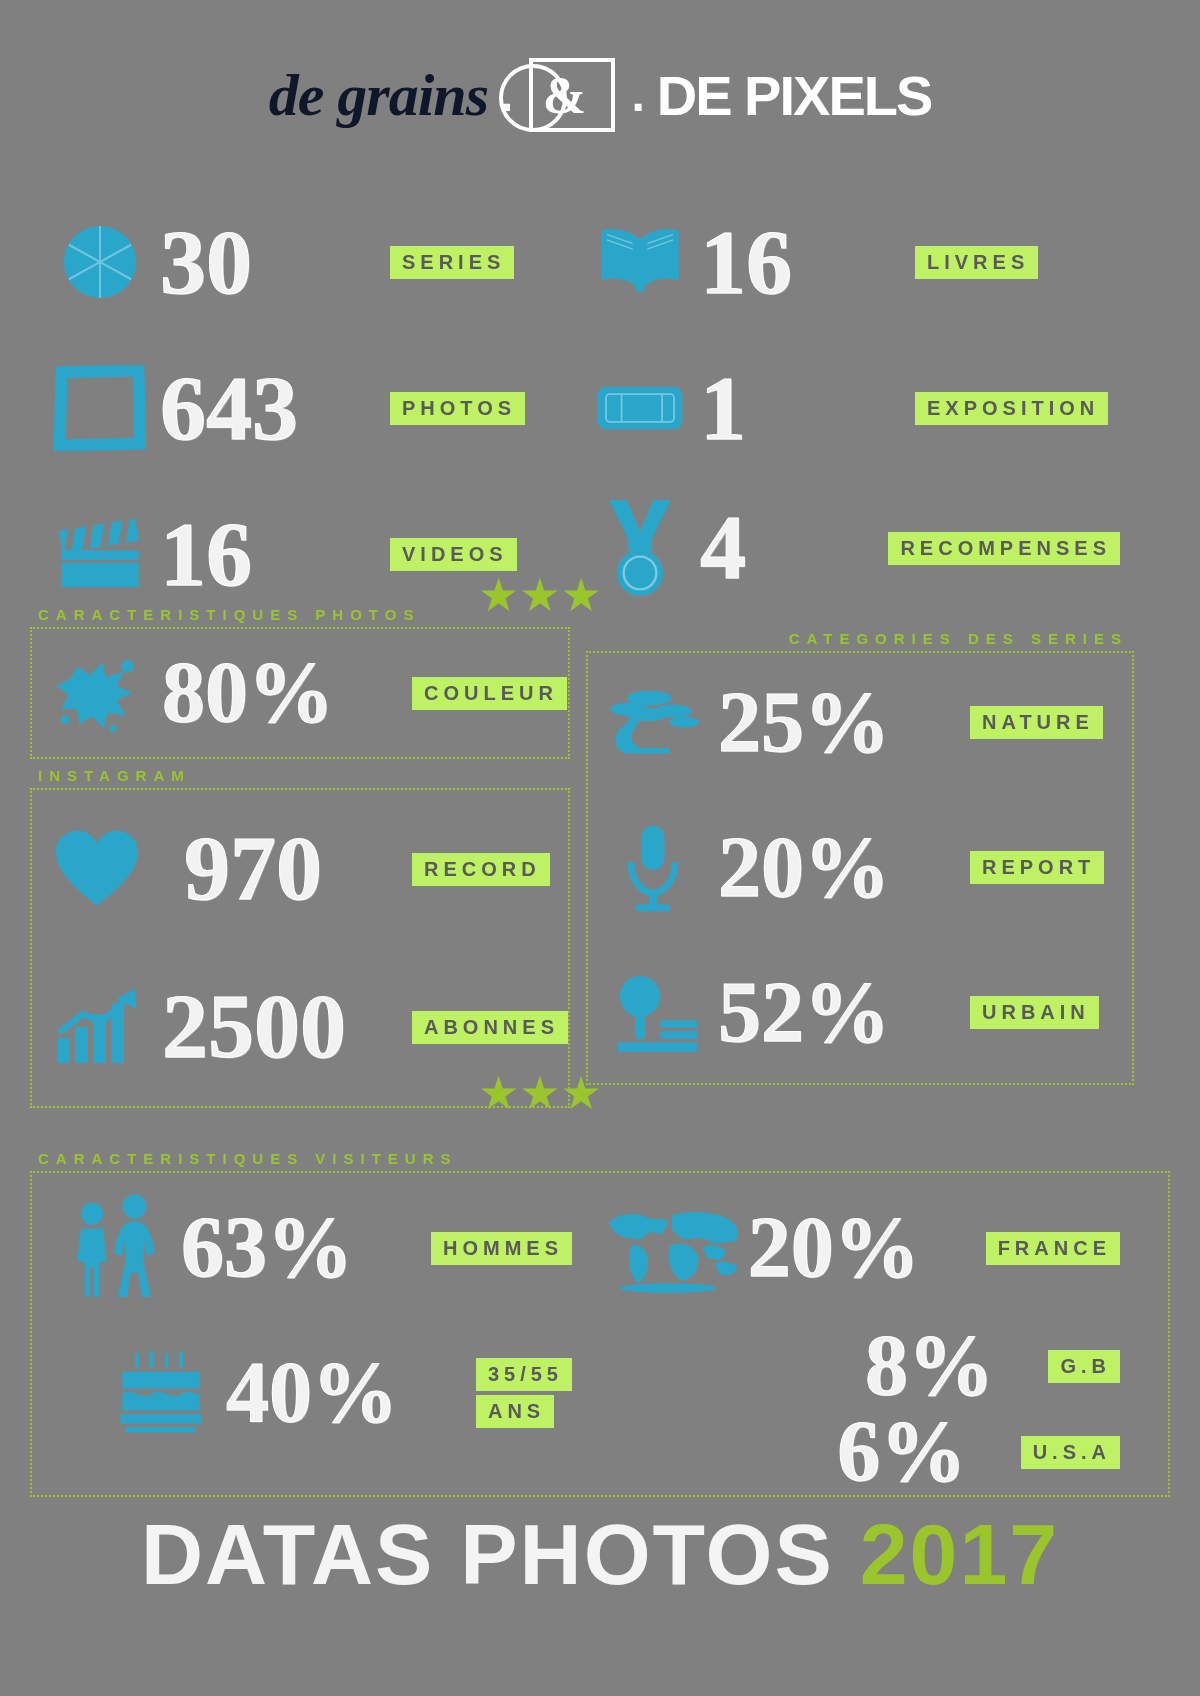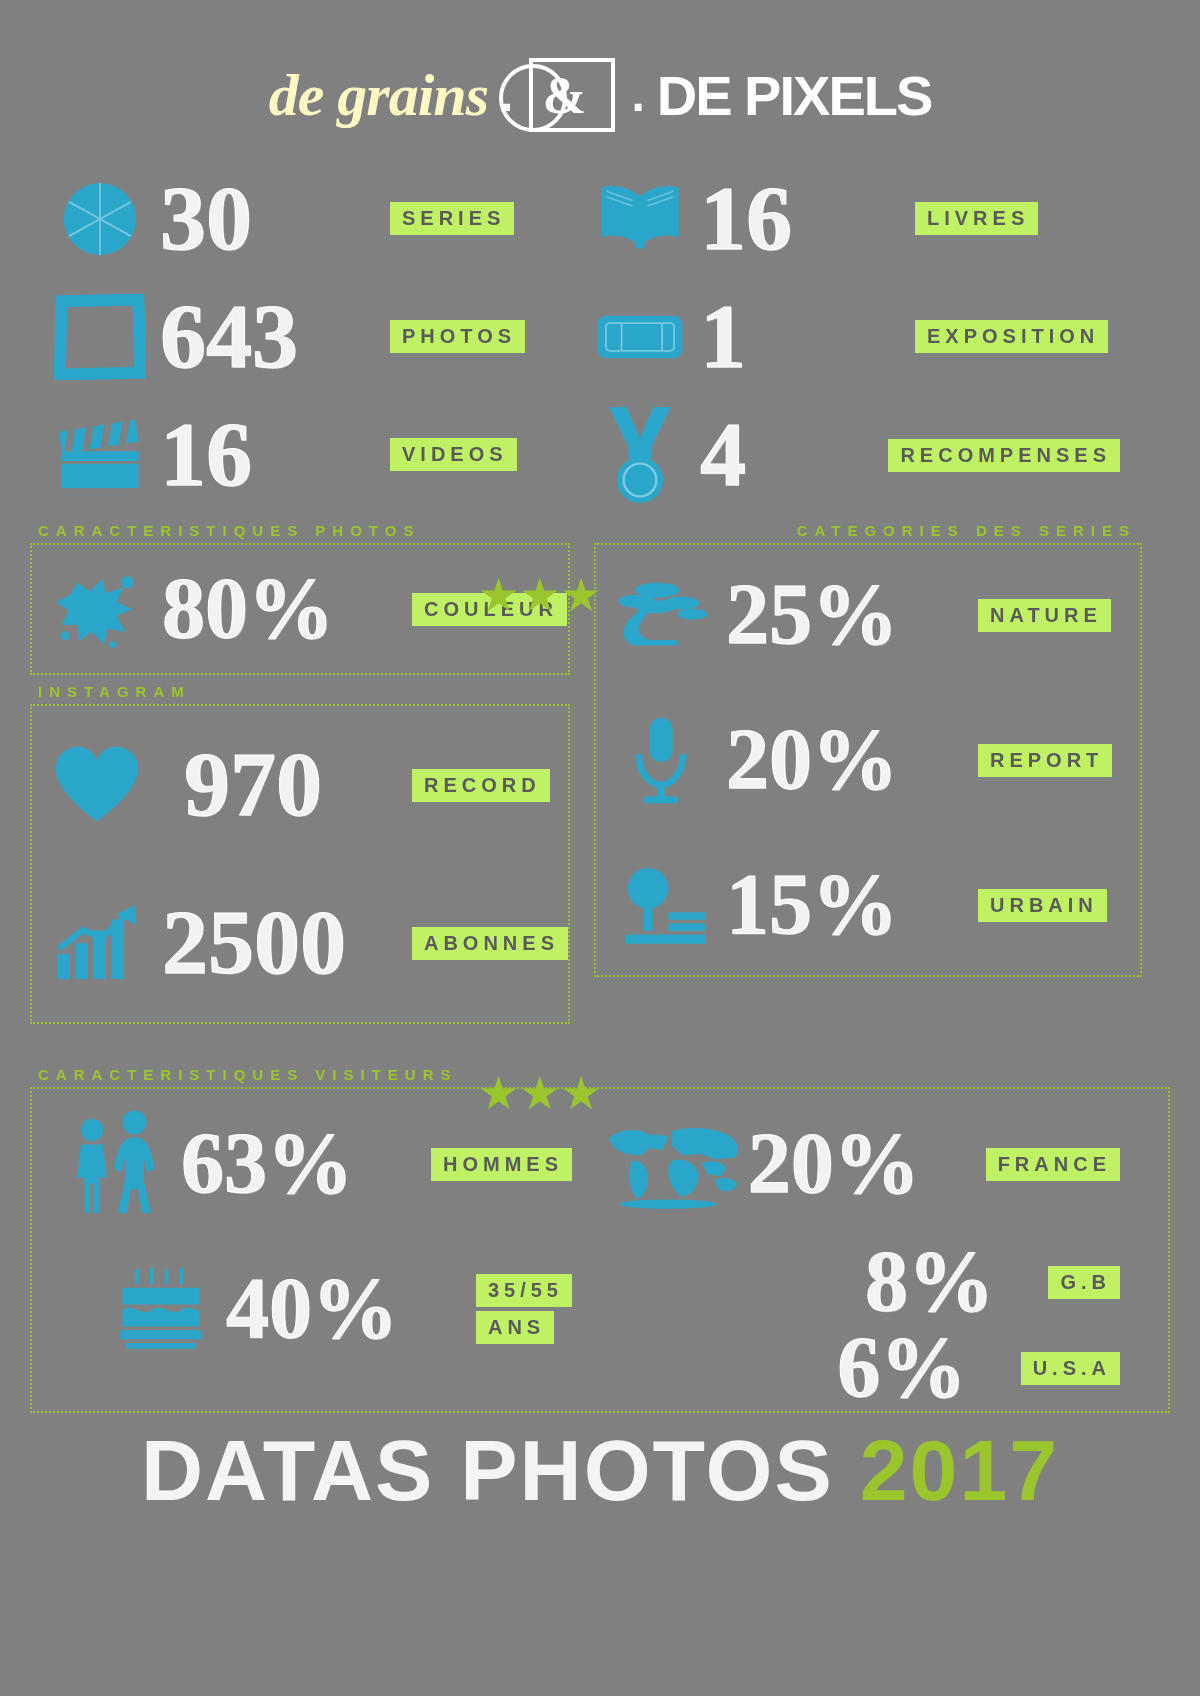--- a/index.html
+++ b/index.html
@@ -11,21 +11,21 @@
   }
 
   
   .logo-bar {
     height: 160px; display: flex; align-items: center;
     justify-content: center; gap: 10px; padding-top: 30px;
   }
   .logo-script {
     font-family: "Liberation Serif", serif;
     font-style: italic; font-weight: bold;
-    font-size: 60px; color: #fef9c3; letter-spacing: -1px;
+    font-size: 60px; color: #0f172a; letter-spacing: -1px;
   }
   .logo-dot { color:#fff; font-size:48px; font-weight:bold; line-height:1; margin:0 2px; }
   .logo-amp-box {
     width: 86px; height: 74px; border: 4px solid #fff;
     display: flex; align-items: center; justify-content: center;
     position: relative; margin: 0 4px;
   }
   .logo-amp-circle {
     position: absolute; left: -34px; top: 2px;
     width: 68px; height: 68px; border: 4px solid #fff; border-radius: 50%;
@@ -51,39 +51,39 @@
   .tag {
     background: #bef264; color: #5a5a5a;
     font-family: "Liberation Sans", sans-serif;
     font-size: 20px; font-weight: bold; letter-spacing: 5px;
     padding: 5px 9px 5px 12px; white-space: nowrap;
     display: inline-block;
   }
 
   
   .top-grid { padding: 0 40px; }
-  .top-row { display: flex; align-items: center; height: 118px; }
+  .top-row { display: flex; align-items: flex-end; height: 118px; margin-top: 28px; }
   .half { display: flex; align-items: center; width: 540px; }
   .num-slot { width: 230px; display:flex; align-items:center; }
   .num-slot.r { width: 215px; }
 
   
   .seclabel {
     color: #9ac52c; font-size: 15px; letter-spacing: 7px;
     font-weight: bold; font-family: "Liberation Sans", sans-serif;
     padding-left: 8px; padding-bottom: 4px; white-space: nowrap;
   }
   .dbox { border: 2px dotted #9ac52c; }
   .stars {
     position: absolute; display: flex; gap: 2px; color: #9ac52c;
     font-size: 46px; line-height: 1;
   }
 
   
-  .mid { display: flex; padding: 0 30px; gap: 24px; margin-top: 8px; }
+  .mid { display: flex; padding: 0 30px; gap: 16px; margin-top: 8px; align-items: center; }
   .mid-left { width: 540px; }
   .mid-right { width: 548px; }
   .mrow { display: flex; align-items: center; height: 128px; }
   .mrow .icon-cell { width: 130px; }
   .mrow .num-slot { width: 250px; display:flex; align-items:center; }
 
   
   .bot { padding: 0 30px; margin-top: 6px; }
   .bot-inner { display: flex; }
   .bcol-l { width: 540px; }
@@ -332,21 +332,21 @@
             <g fill="#2BA6CB">
               <circle cx="38" cy="28" r="22"></circle>
               <rect x="33" y="48" width="10" height="26"></rect>
               <rect x="60" y="54" width="40" height="8"></rect>
               <rect x="60" y="66" width="40" height="8"></rect>
               <rect x="14" y="78" width="86" height="10"></rect>
             </g>
           </svg>
         </div>
         <div class="num-slot" style="width:252px">
-            <span class="num pct">15%</span>
+            <span class="num pct">52%</span>
           </div>
         <span class="tag">URBAIN</span>
       </div>
     </div>
   </div>
 </div>
 
 <div class="stars" style="left:478px; top:1070px;">★★★</div>
 
 <div class="bot">

